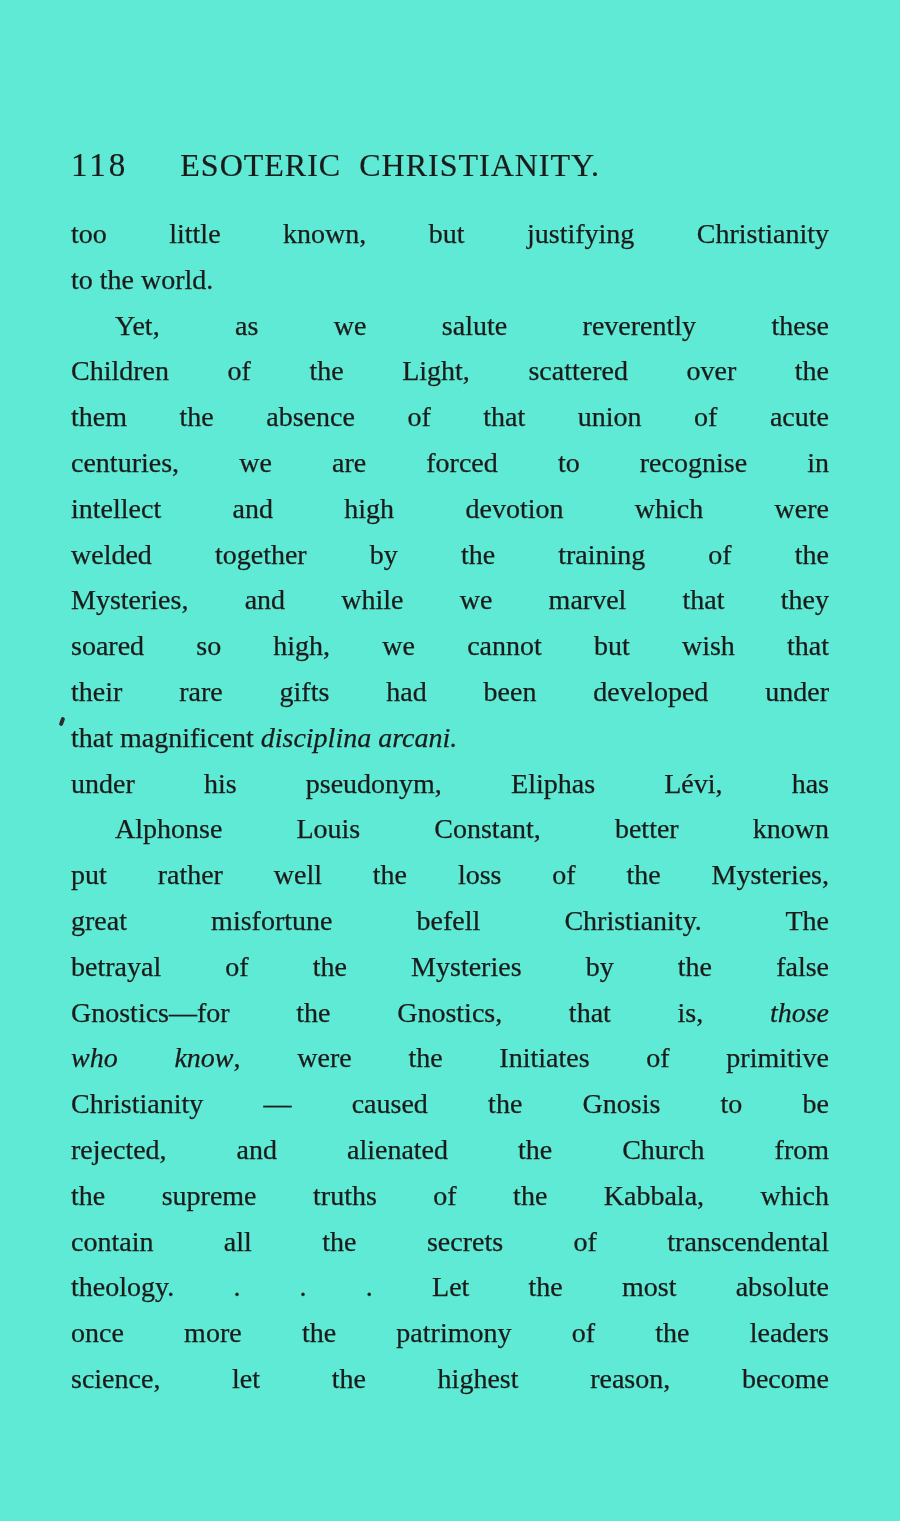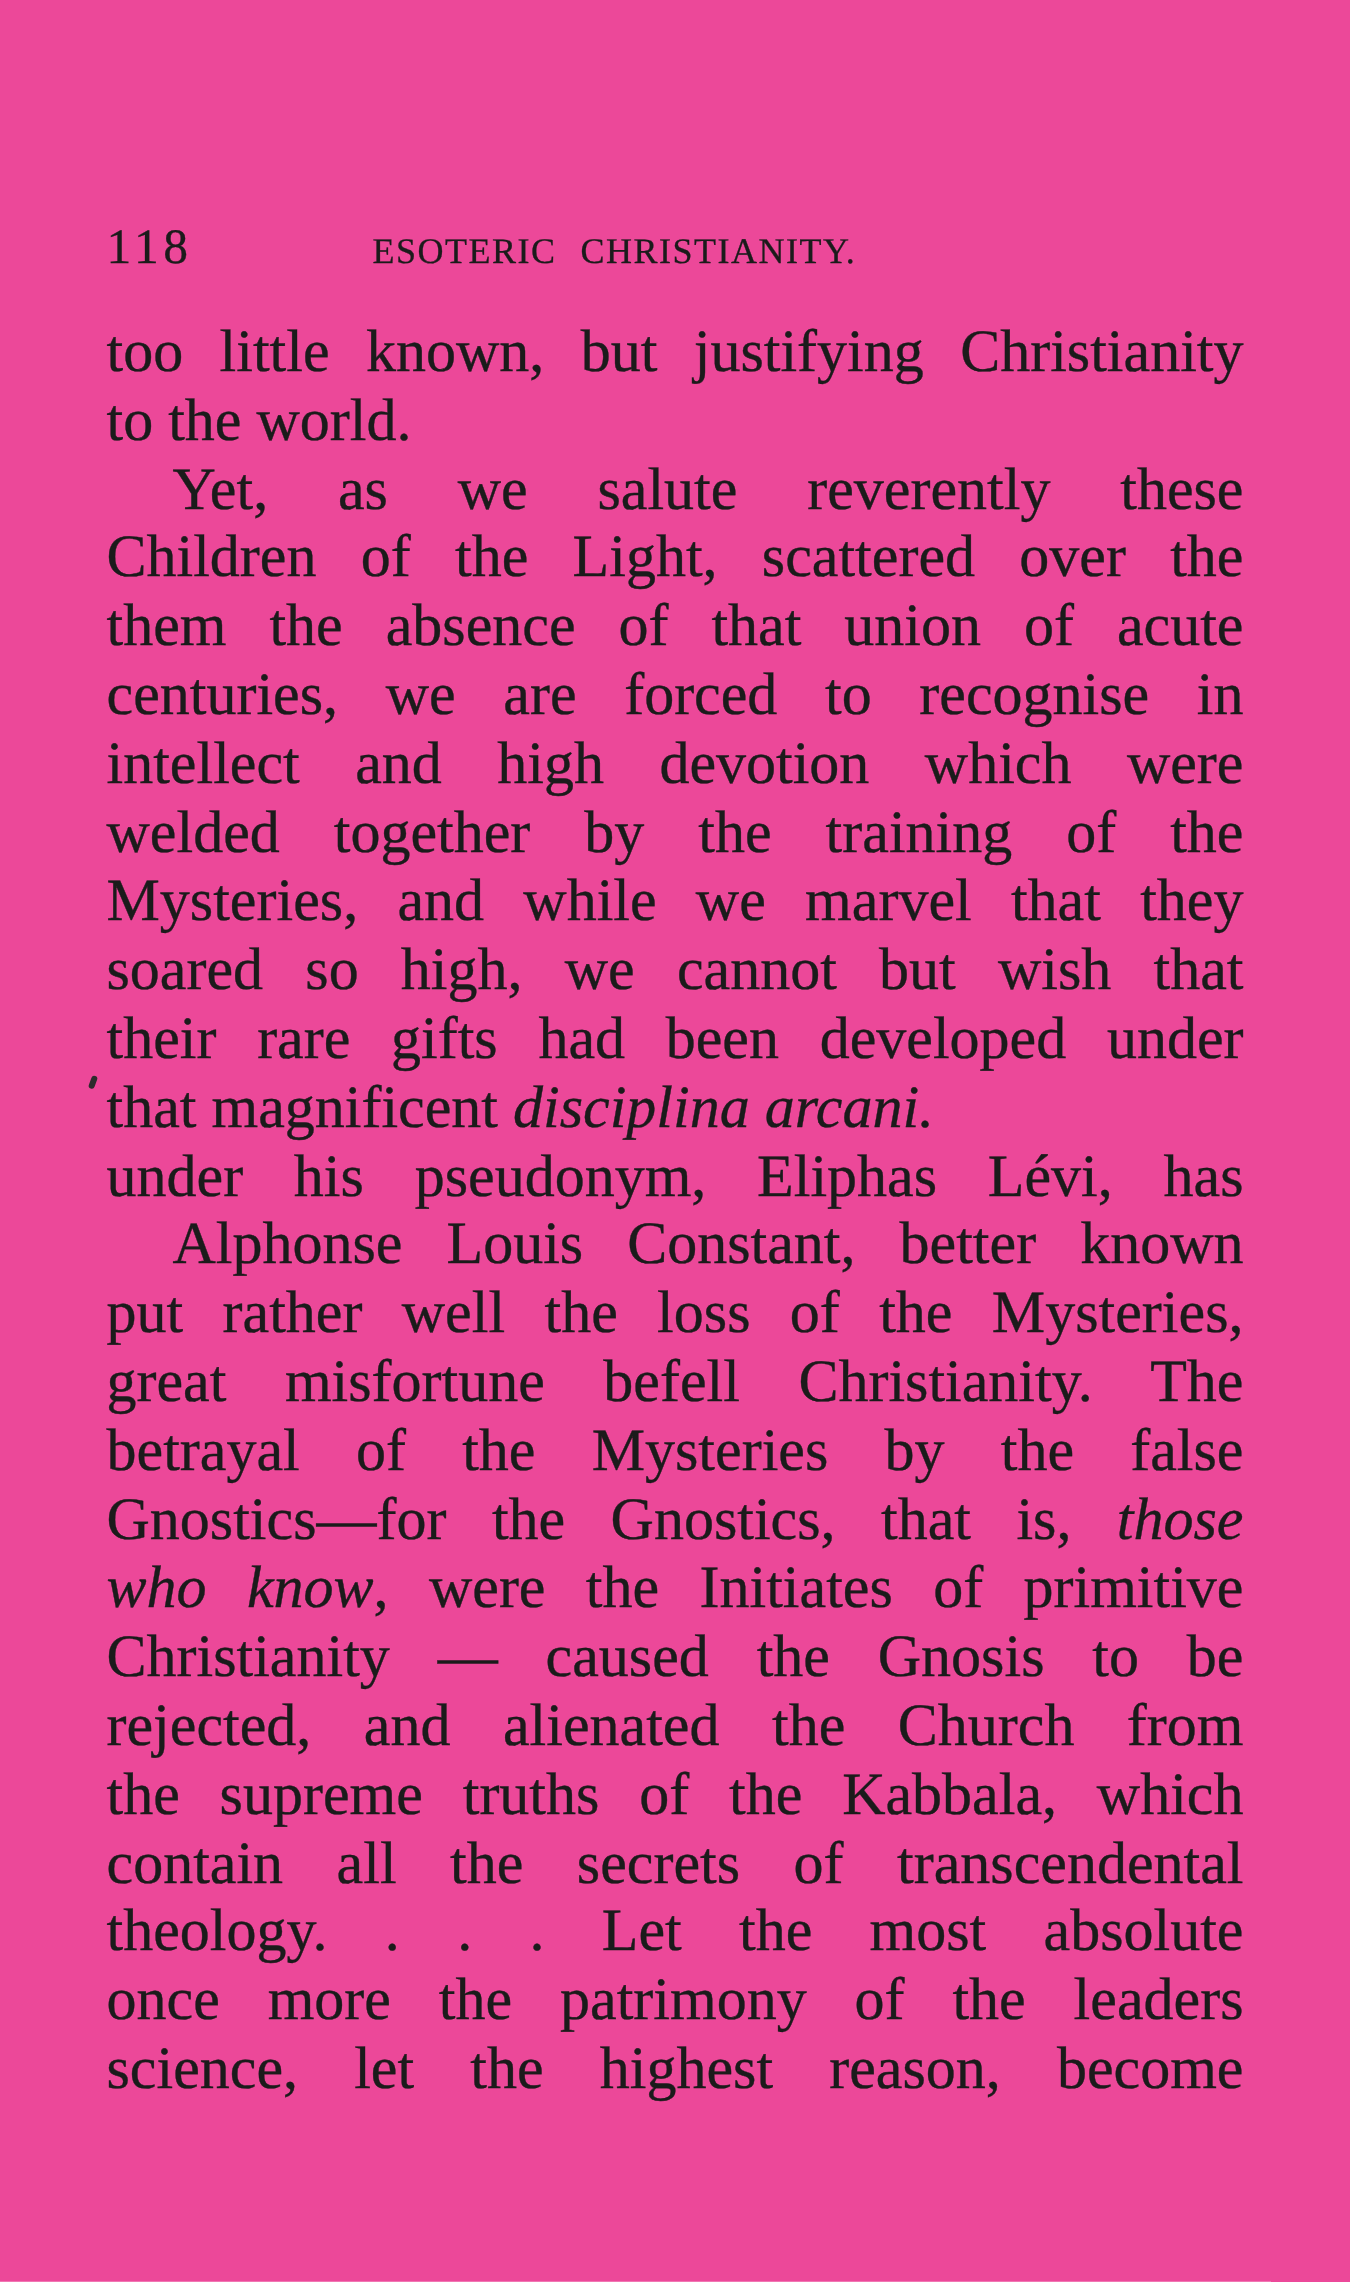--- a/index.html
+++ b/index.html
@@ -6,42 +6,42 @@
   body {
     width: 900px; height: 1521px;
     background: #ffffff;
     position: relative;
     font-family: "Liberation Serif", serif;
     color: #1b1b1b;
     overflow: hidden;
   }
   .page {
     position: absolute; inset: 0;
-    background: #ec4899;
+    background: #5eead4;
   }
   
   .runhead {
     position: absolute; left: 71px; top: 147px;
     display: flex; align-items: baseline;
     -webkit-text-stroke: 0.2px currentColor;
   }
   .pagenum {
     font-size: 33px;
     letter-spacing: 3px;
   }
   .runtitle {
-    margin-left: 120px;
-    font-size: 24px;
+    margin-left: 52px;
+    font-size: 32px;
     letter-spacing: 1px;
     word-spacing: 9px;
   }
   
   .textblock {
     position: absolute; left: 71px; top: 211px; width: 758px;
-    font-size: 40px;
+    font-size: 28px;
     line-height: 45.8px;
     -webkit-text-stroke: 0.25px currentColor;
   }
   .l {
     text-align: justify;
     text-align-last: justify;
   }
   .l.ind { padding-left: 44px; }
   .l.end { text-align-last: left; }
   .it { font-style: italic; }

